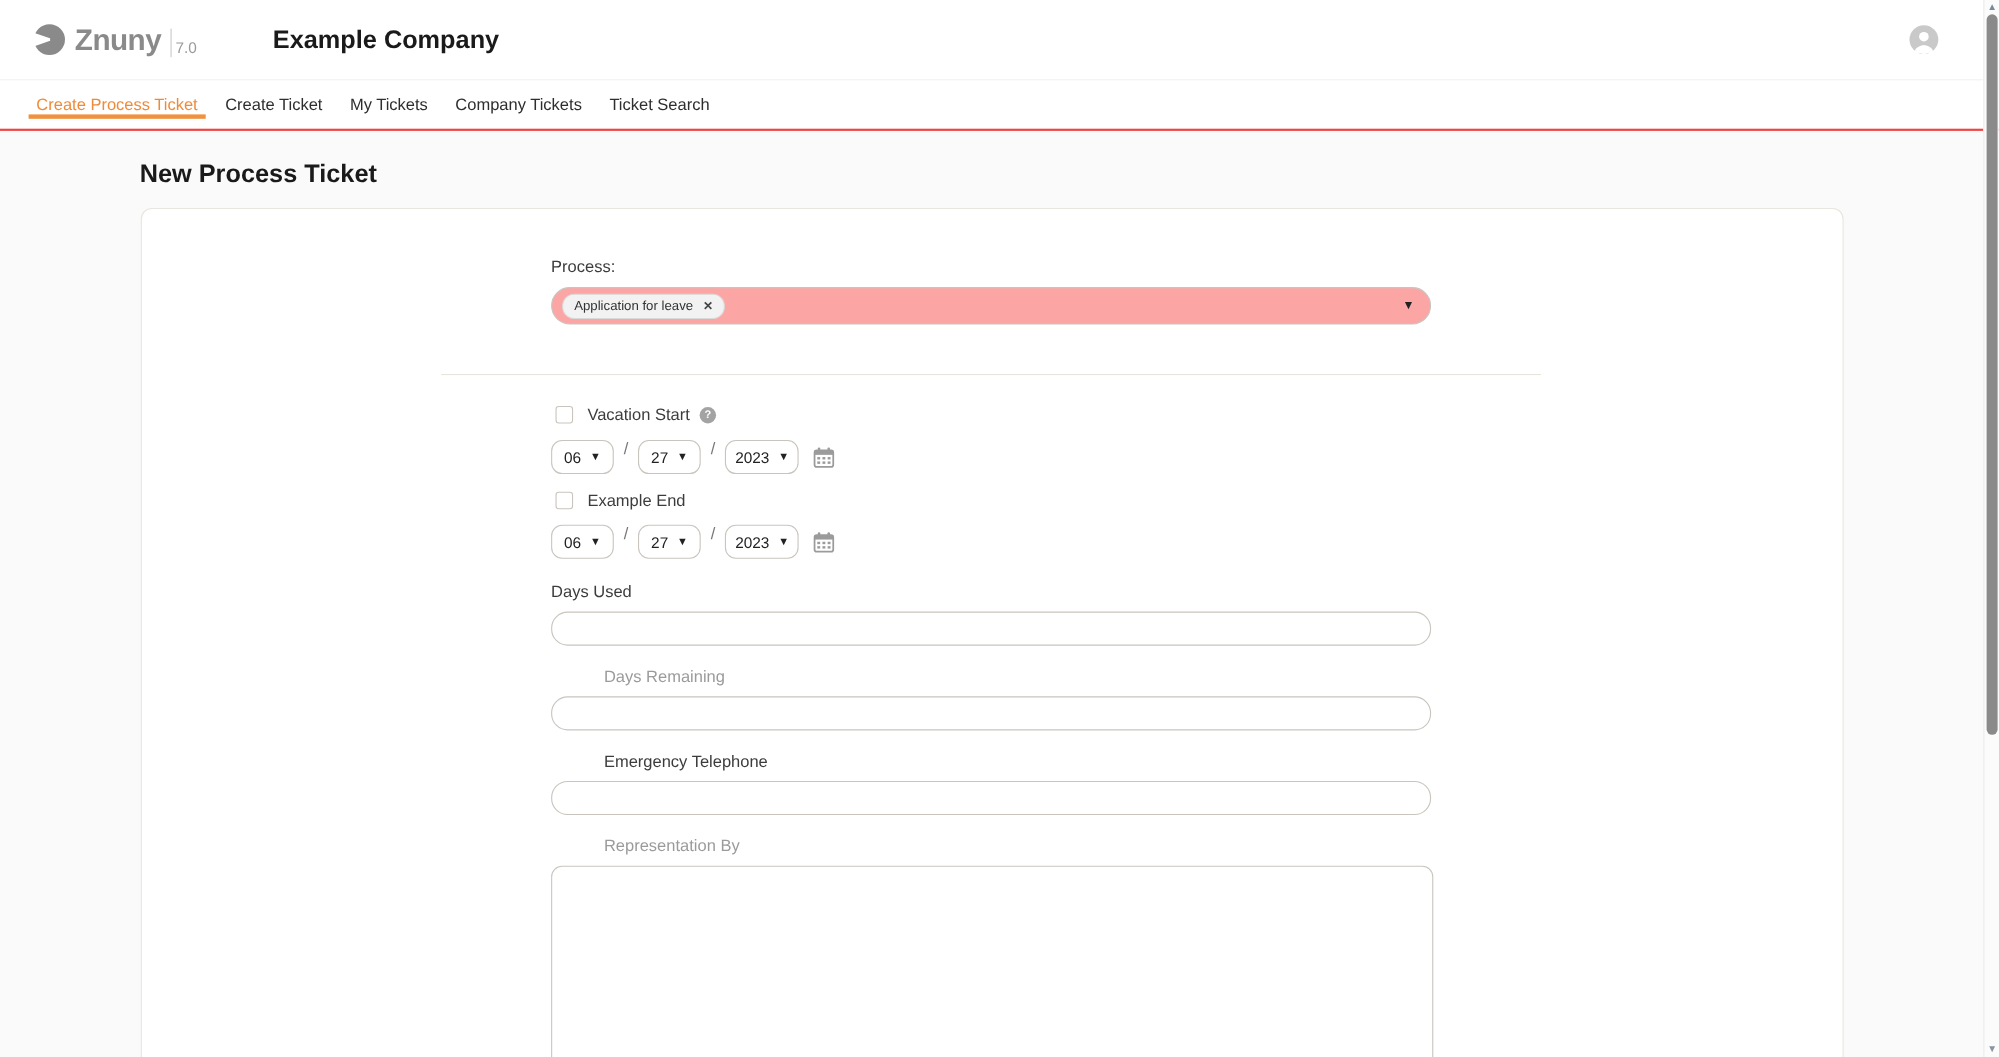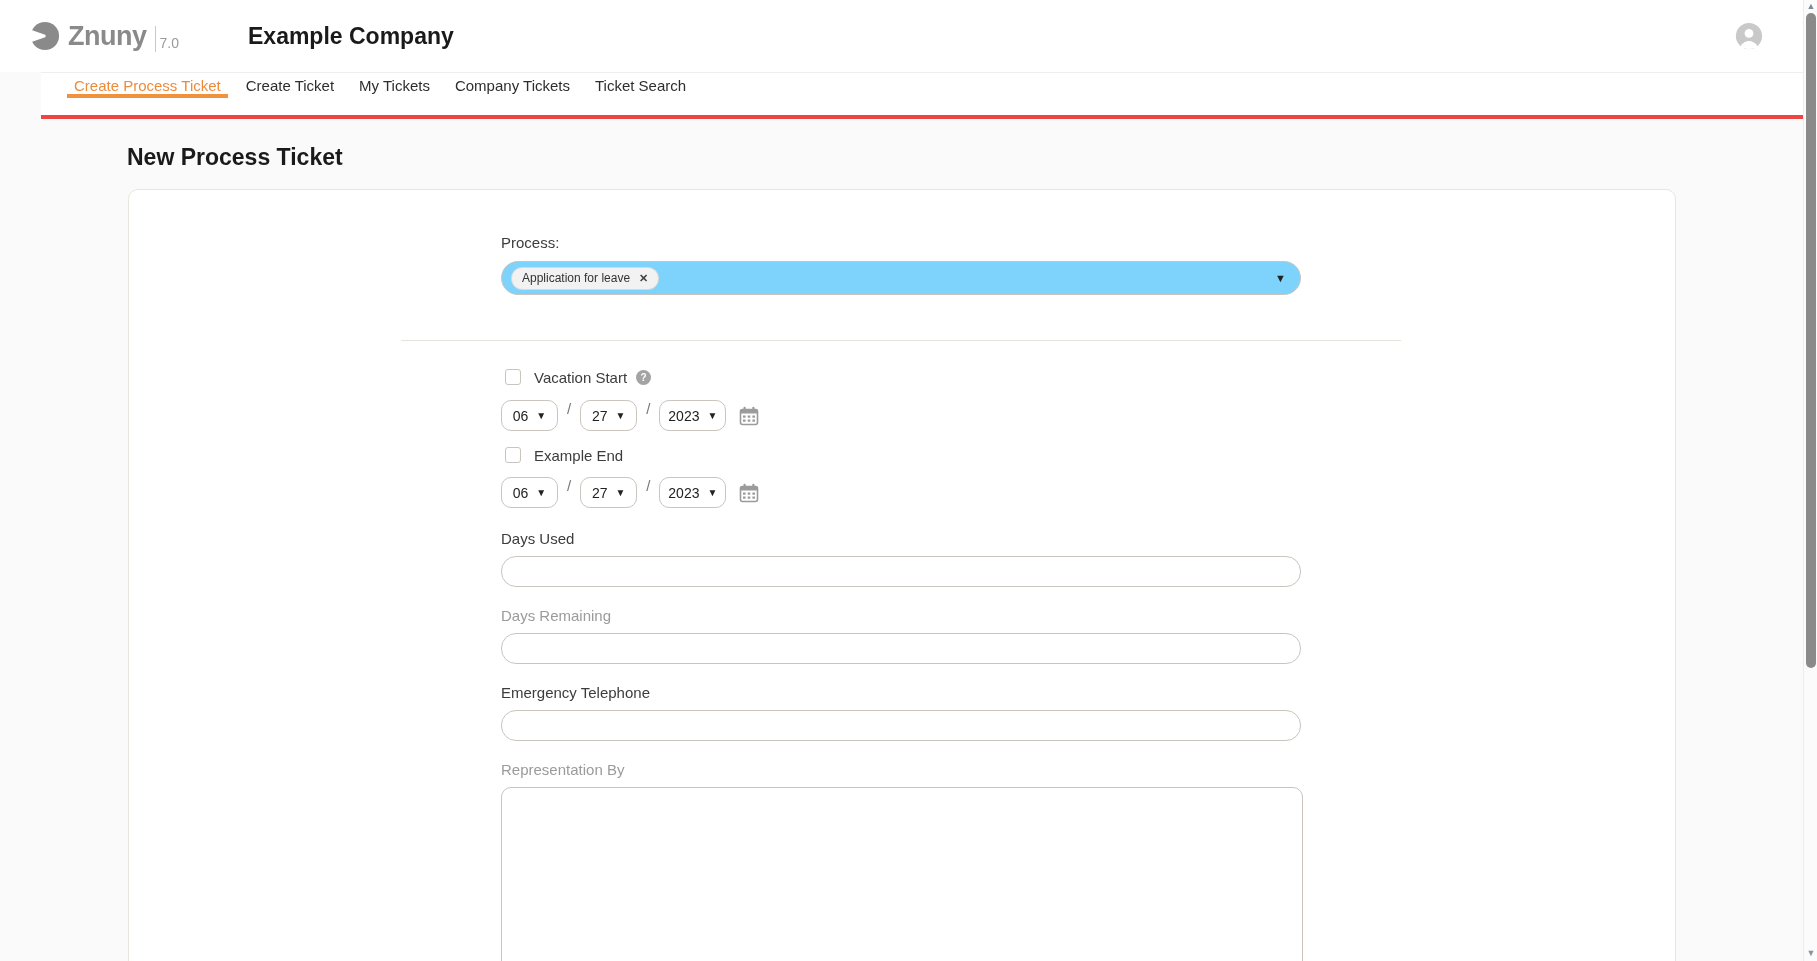--- a/index.html
+++ b/index.html
@@ -11,39 +11,39 @@
     padding:0 54px 0 30px; position:relative; }
   .logo { display:flex; align-items:center; width:170px; }
   .logo-mark { width:30px; height:30px; margin-right:8px; }
   .logo-name { font-size:27px; font-weight:bold; color:#8a8a8a; letter-spacing:-0.5px; }
   .logo-sep { width:1px; height:26px; background:#c9c9c9; margin:6px 0 0 8px; }
   .logo-ver { font-size:14px; color:#9a9a9a; margin:14px 0 0 4px; }
   .company-title { font-size:23px; font-weight:bold; color:#1a1a1a; margin-left:48px; }
   .avatar { margin-left:auto; width:28px; height:28px; cursor:pointer; }
 
   
-  .nav { background:#fff; border-top:1px solid #efefed; border-bottom:4px solid #ef4444;
-    height:47px; display:flex; align-items:flex-start; padding-left:26px;margin-left:41px; }
+  .nav { background:#fff; border-top:1px solid #efefed; border-bottom:2px solid #ef4444;
+    height:47px; display:flex; align-items:center; padding-left:26px; }
   .nav-tab { display:flex; align-items:center; padding:0 7px; margin-right:11px;
     font-size:15px; color:#2e2e2e; text-decoration:none; cursor:pointer;
     border-bottom:4px solid transparent; border-top:4px solid transparent; }
   .nav-tab.active { color:#ee8b3a; border-bottom-color:#f0913d; }
 
   
   .page-title { font-size:23px; font-weight:bold; color:#1a1a1a; margin:25px 0 18px 127px; }
   .card { margin-left:128px; width:1548px; height:1100px; background:#fff;
     border:1px solid #e9e6e0; border-radius:10px; }
   .form-col { margin-left:372px; width:800px; }
 
   .field-label { font-size:15px; color:#3c3c3c; line-height:18px; }
   .field-label.dim { color:#9b9b9b; }
 
   .process-label { padding-top:44px; }
   .process-select { margin-top:9px; height:34px; border:1px solid #c9c5be; border-radius:17px;
-    background:#7dd3fc; display:flex; align-items:center; padding:0 14px 0 9px;
+    background:#fca5a5; display:flex; align-items:center; padding:0 14px 0 9px;
     position:relative; cursor:pointer; }
   .tag { display:inline-flex; align-items:center; background:#f2f2f2; border:1px solid #d9d9d9;
     border-radius:11px; height:23px; padding:0 10px; font-size:12px; color:#333; }
   .tag-close { margin-left:9px; font-size:11px; font-weight:bold; color:#444; cursor:pointer; }
   .select-caret { margin-left:auto; font-size:11px; color:#222; }
 
   .divider { margin-top:45px; margin-left:-100px; width:1000px; height:1px; background:#e7e4de; }
 
   .check-row { margin-top:26px; display:flex; align-items:center; height:20px; }
   .checkbox { appearance:none; -webkit-appearance:none; width:16px; height:16px;
@@ -57,21 +57,21 @@
   .date-select { height:31px; border:1px solid #c9c5be; border-radius:10px; background:#fff;
     display:flex; align-items:center; justify-content:center; gap:8px;
     font-size:14px; color:#222; cursor:pointer; padding:0 10px; }
   .date-select.w-m, .date-select.w-d { width:57px; }
   .date-select.w-y { width:67px; }
   .date-select .caret { font-size:10px; color:#222; }
   .date-sep { margin:0 9px; font-size:15px; color:#777; position:relative; top:-7px; }
   .cal-btn { margin-left:13px; width:20px; height:20px; cursor:pointer; }
 
   .gap-label { margin-top:22px; }
-  .gap-label-sm { margin-top:20px; }
+  .gap-label-sm { margin-top:20px;margin-left:48px; }
   .text-input { margin-top:8px; width:800px; height:31px; border:1px solid #c9c5be;
     border-radius:15px; background:#fff; padding:0 14px; font-size:14px; color:#333;
     outline:none; display:block; font-family:"Liberation Sans", sans-serif; }
   .textarea { margin-top:8px; width:802px; height:420px; border:1px solid #c9c5be;
     border-radius:10px; background:#fff; padding:10px 14px; font-size:14px; color:#333;
     outline:none; resize:none; display:block; font-family:"Liberation Sans", sans-serif; }
 
   
   .scrollbar { position:fixed; top:0; right:0; width:14px; height:961px; background:#fbfbfb;
     border-left:1px solid #ececec; z-index:50; }

